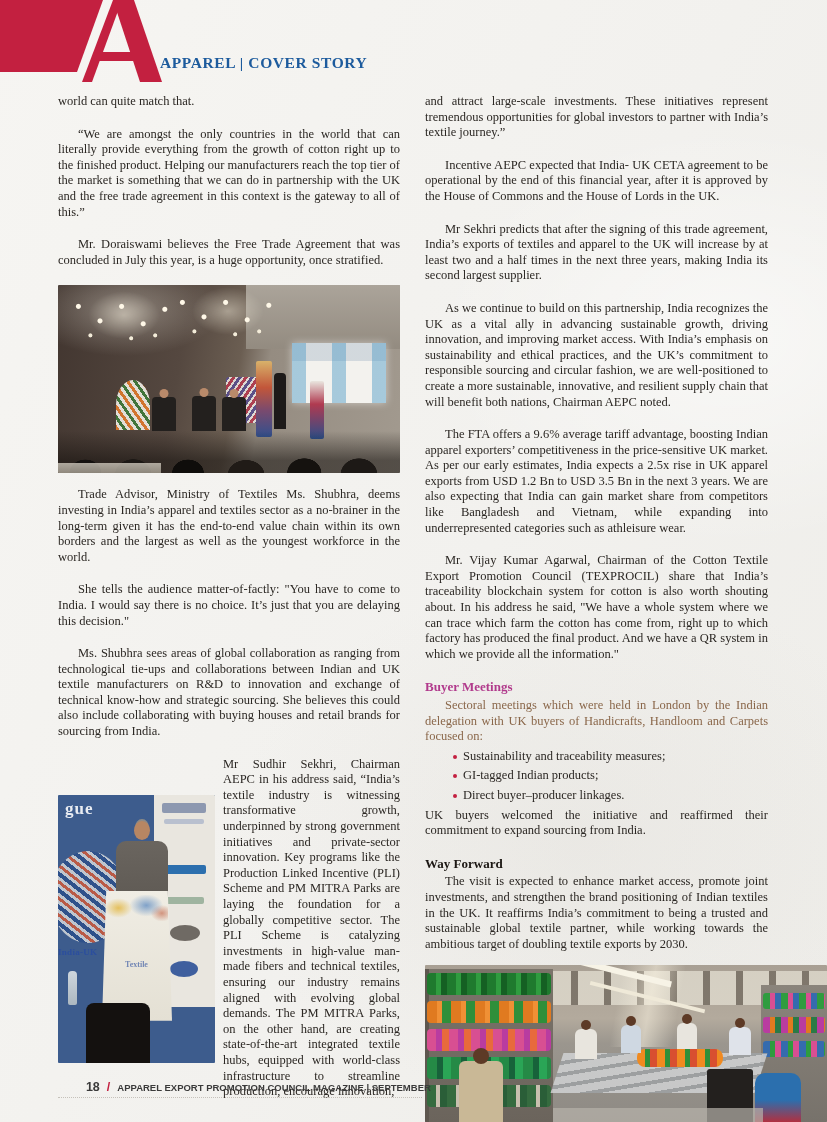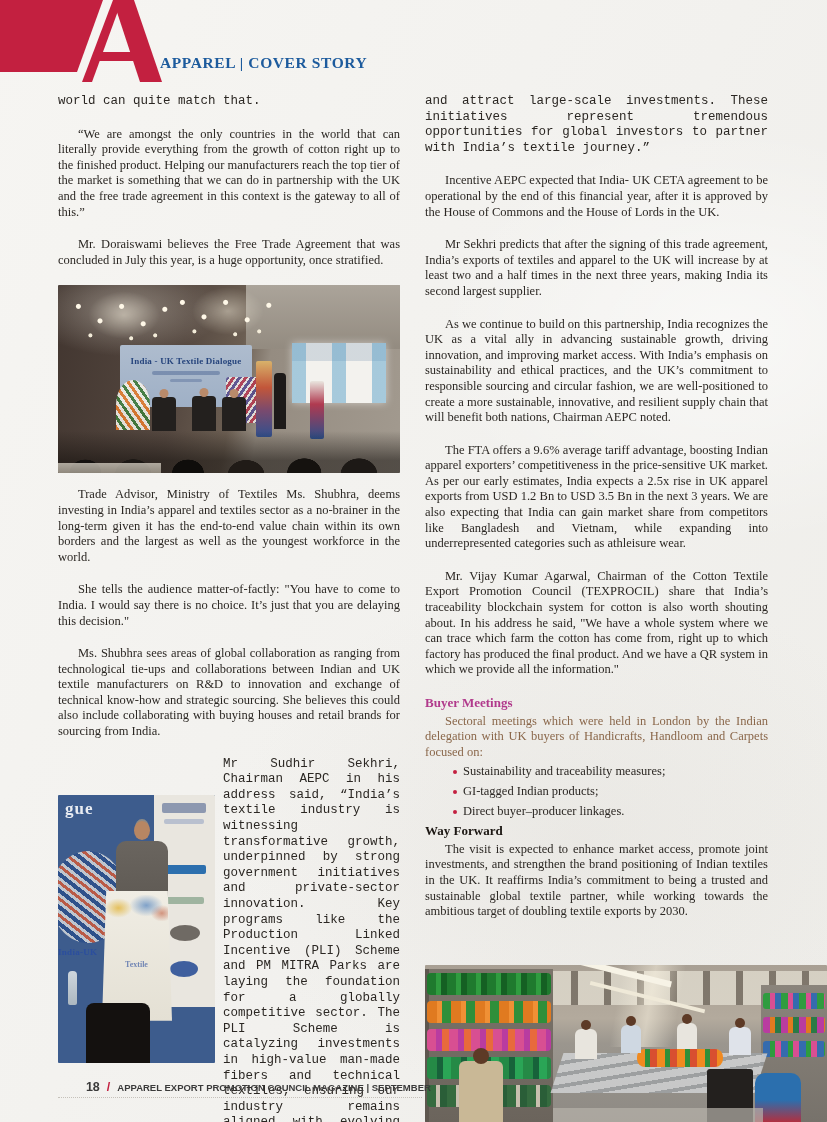--- a/index.html
+++ b/index.html
@@ -24,21 +24,21 @@
     clip-path: polygon(0 0, 103px 0, 77px 100%, 0 100%); }
   .logo-a { position:absolute; left:74px; top:0; width:88px; height:82px; }
   .section-label { position:absolute; left:160px; top:54px;
     font-weight:bold; font-size:15.5px; letter-spacing:.6px; color:#1d5b9d; }
 
   
   .col { position:absolute; top:94px; font-size:12.5px; line-height:15.6px; text-align:justify; }
   .col-left  { left:58px;  width:342px; }
   .col-right { left:425px; width:343px; }
   .col p { margin:0 0 17px; text-indent:20px; }
-  .col p.noindent { text-indent:0;font-family:Liberation Mono, monospace; }
+  .col p.noindent { text-indent:0; }
 
   
   .ph { position:relative; overflow:hidden; border-radius:1px; }
   .abs { position:absolute; }
 
   .photo-conf { width:342px; height:188px; margin:0 0 14px;
     background: linear-gradient(100deg, #423630 0%, #554840 36%, #6b5e52 52%, #958c81 60%, #a29a8f 100%); }
   .conf-ceiling { left:55%; top:0; width:45%; height:34%;
     background: linear-gradient(180deg,#aba49a 0%, #938b80 100%); }
   .conf-glow { left:0; top:0; width:64%; height:42%;
@@ -205,25 +205,20 @@
   <div class="col col-left">
     <p class="noindent">world can quite match that.</p>
     <p>“We are amongst the only countries in the world that can literally provide everything from the growth of cotton right up to the finished product. Helping our manufacturers reach the top tier of the market is something that we can do in partnership with the UK and the free trade agreement in this context is the gateway to all of this.”</p>
     <p>Mr. Doraiswami believes the Free Trade Agreement that was concluded in July this year, is a huge opportunity, once stratified.</p>
 
     <div class="ph photo-conf">
       <div class="abs conf-ceiling"></div>
       <div class="abs conf-glow"></div>
       <div class="abs chand" style="left:6px"></div>
       <div class="abs chand" style="left:110px; top:0"></div>
-      <div class="abs conf-banner">
-        <div class="conf-banner-title">India - UK Textile Dialogue</div>
-        <div class="conf-banner-sub"></div>
-        <div class="conf-banner-sub2"></div>
-      </div>
       <div class="abs flag-india"></div>
       <div class="abs flag-uk"></div>
       <div class="abs conf-screen"></div>
       <div class="abs rollup"></div>
       <div class="abs rollup2"></div>
       <div class="abs person" style="left:94px; top:112px; width:24px; height:34px;">
           <span class="head"></span>
         </div>
       <div class="abs person" style="left:134px; top:111px; width:24px; height:35px;">
           <span class="head"></span>
@@ -284,20 +279,21 @@
       <span>Sustainability and traceability measures;</span>
     </div>
     <div class="bullet-row">
       <span class="dot"></span>
       <span>GI-tagged Indian products;</span>
     </div>
     <div class="bullet-row">
       <span class="dot"></span>
       <span>Direct buyer–producer linkages.</span>
     </div>
+    <p class="noindent outro">UK buyers welcomed the initiative and reaffirmed their commitment to expand sourcing from India.</p>
 
     <div class="sub-head head-dark">Way Forward</div>
     <p>The visit is expected to enhance market access, promote joint investments, and strengthen the brand positioning of Indian textiles in the UK. It reaffirms India’s commitment to being a trusted and sustainable global textile partner, while working towards the ambitious target of doubling textile exports by 2030.</p>
   </div>
 
   <div class="ph photo-factory">
     <div class="abs fac-windows"></div>
     <div class="abs fac-beam"></div>
     <div class="abs fac-lamp"></div>
     <div class="abs fac-shelf-l"></div>

